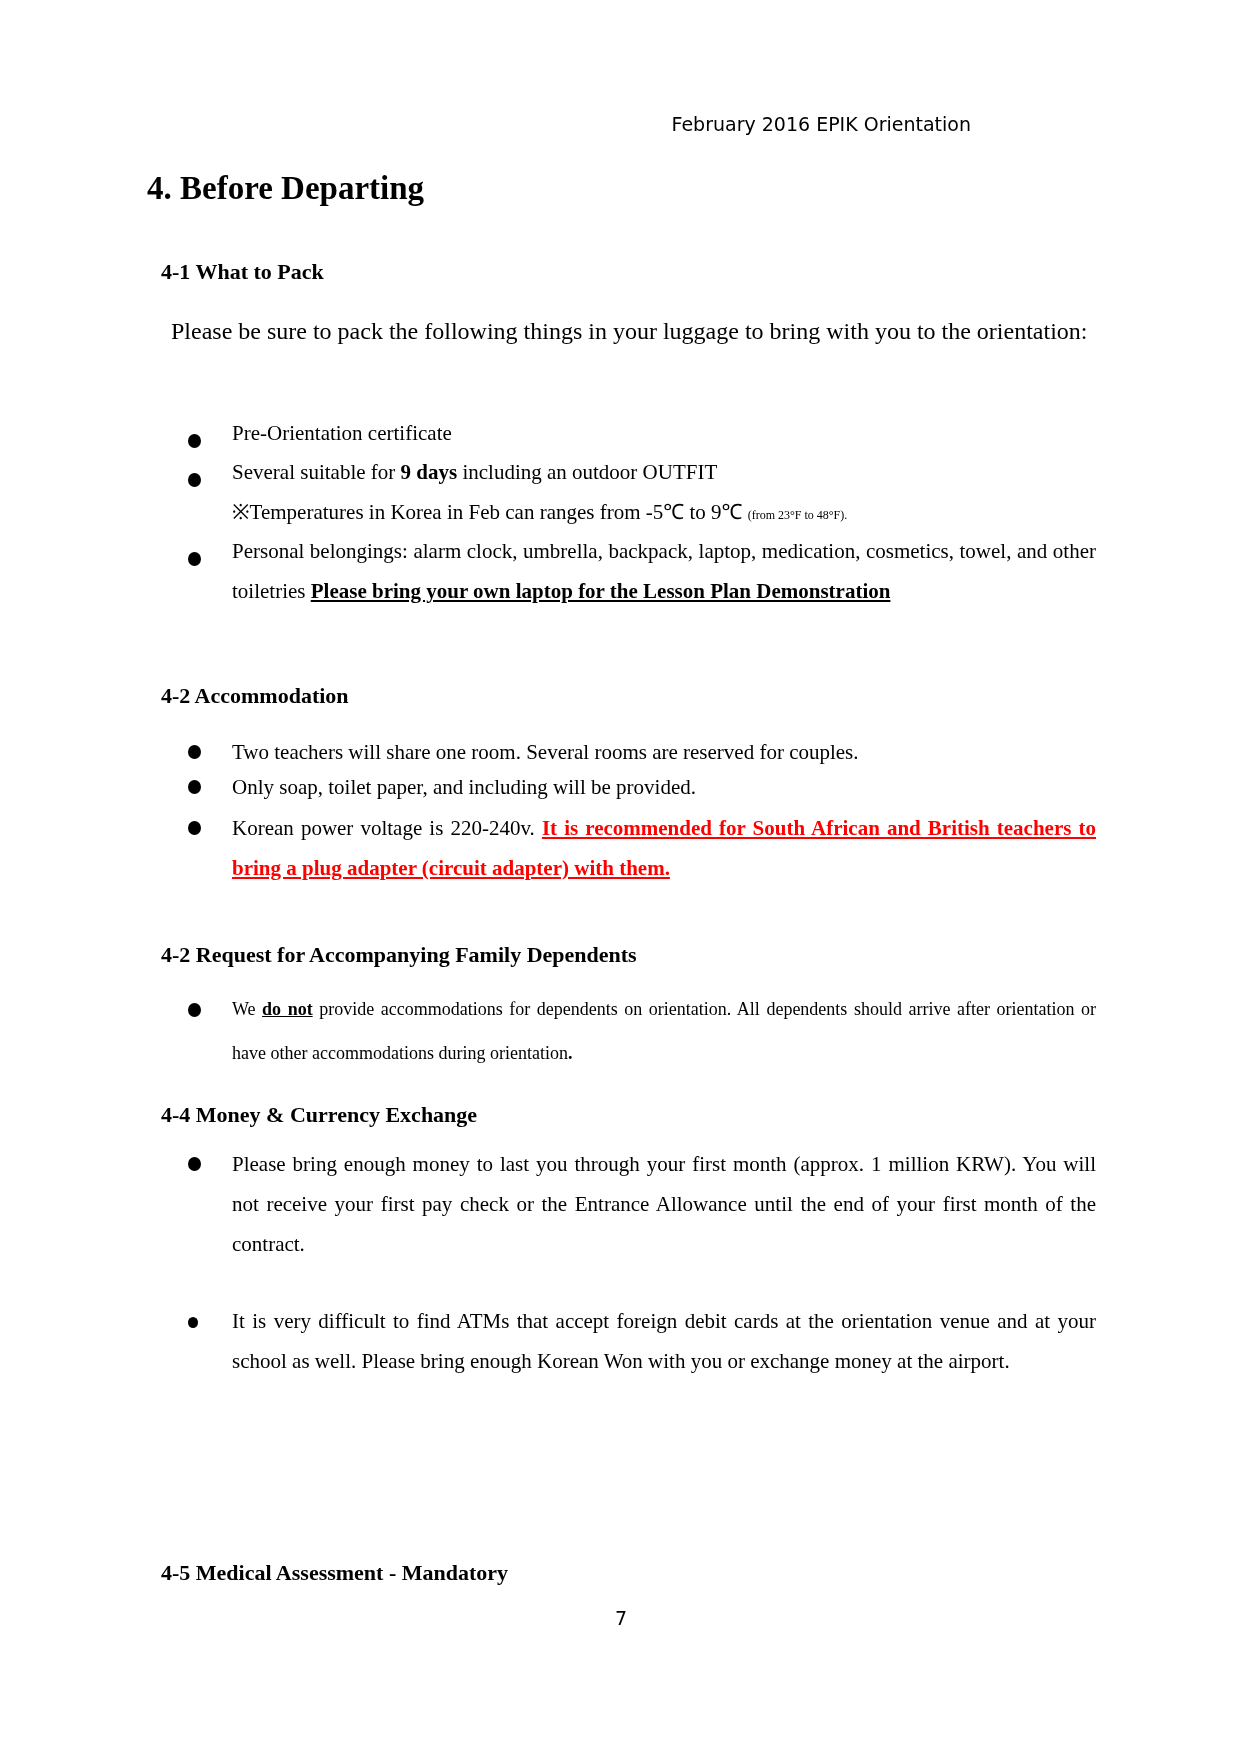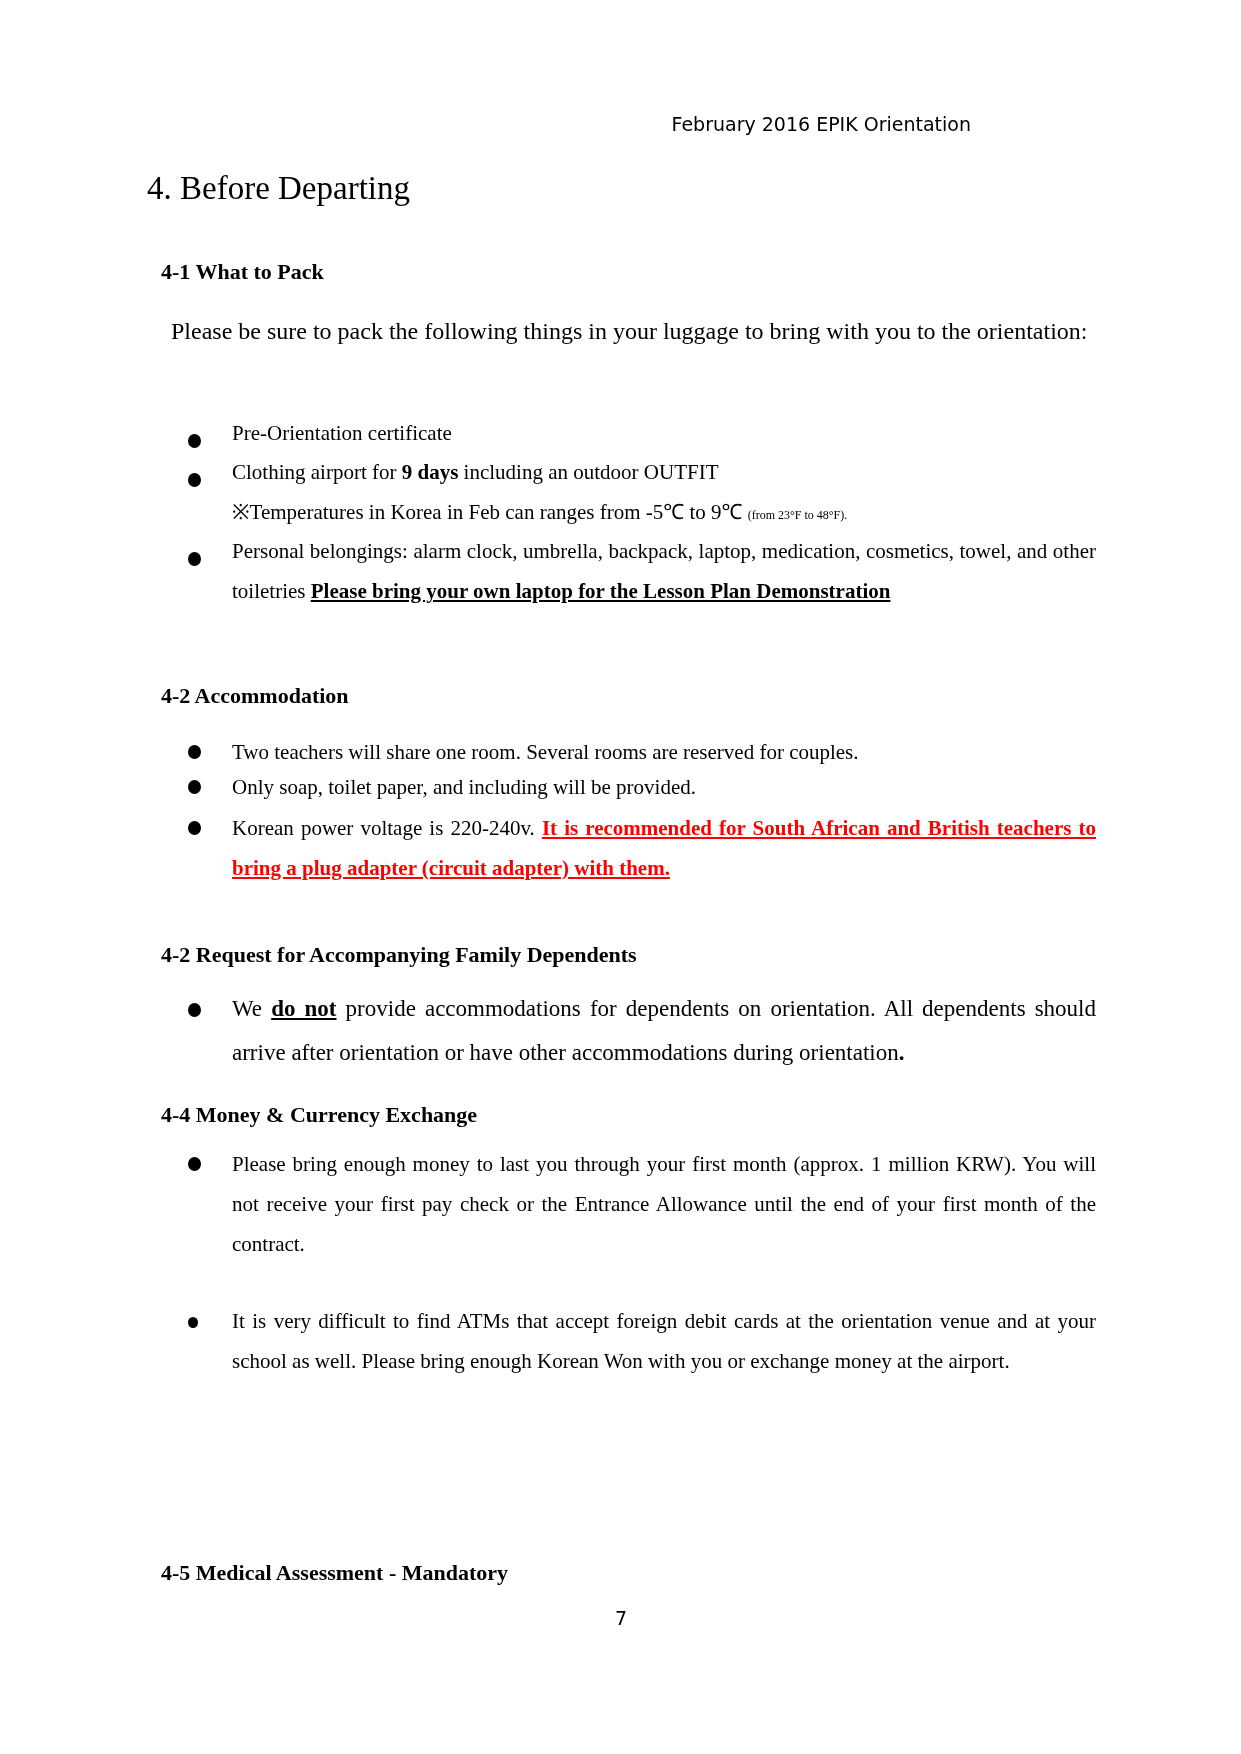--- a/index.html
+++ b/index.html
@@ -1,28 +1,28 @@
 <!DOCTYPE html>
 <html><head>
   <meta charset="utf-8">
   <style>
     html, body { margin: 0; padding: 0; background: #ffffff; }
     body { width: 1241px; height: 1754px; position: relative; overflow: hidden;
            font-family: "Liberation Serif", serif; color: #000; }
     .abs { position: absolute; }
     .header-text { font-family: "DejaVu Sans", sans-serif; font-size: 19px; right: 270px; top: 113px; color:#000; }
-    .h1 { font-size: 33px; font-weight: normal; left: 147px; top: 170px; }
+    .h1 { font-size: 33px; font-weight: bold; left: 147px; top: 170px; }
     .h2 { font-size: 22px; font-weight: bold; left: 161px; }
     .para { font-size: 24px; left: 171px; width: 925px; text-align: justify; line-height: 33px; }
     .list { left: 188px; width: 908px; }
     .li { position: absolute; left: 0; width: 908px; }
     .bullet { position: absolute; left: 0; width: 13px; height: 14px; border-radius: 50%; background:#000; }
     .bullet.small { width: 10px; height: 11px; }
     .li-text { position: absolute; left: 44px; width: 864px; font-size: 21px; line-height: 40px; text-align: justify; }
-    .li-text.big { font-size: 23px; line-height: 44px; }
+    .li-text.big { font-size: 18px; line-height: 44px; }
     .bu { font-weight: bold; text-decoration: underline; }
     .red { color: #ff0000; font-weight: bold; text-decoration: underline; }
     .small-text { font-size: 12px; }
     .page-num { font-family: "DejaVu Sans", sans-serif; font-size: 19px; left: 615px; top: 1607px; }
   </style>
 </head>
 <body>
 
 <div class="abs header-text">February 2016 EPIK Orientation</div>
 
@@ -32,21 +32,21 @@
 <div class="abs para" style="top:315px">Please be sure to pack the following things in your luggage to bring with you to the orientation:</div>
 
 <div class="abs list" style="top:425px">
   <div class="li" style="top:0">
     <span class="bullet" style="top:9px"></span>
     <span class="li-text" style="top:-12px">Pre-Orientation certificate</span>
   </div>
   <div class="li" style="top:39px">
     <span class="bullet" style="top:9px"></span>
     <div class="li-text" style="top:-12px">
-      <span>Clothing airport for </span><b>9 days</b><span> including an outdoor OUTFIT</span><br>
+      <span>Several suitable for </span><b>9 days</b><span> including an outdoor OUTFIT</span><br>
       <span>※Temperatures in Korea in Feb can ranges from -5℃ to 9℃ </span><span class="small-text">(from 23°F to 48°F).</span>
     </div>
   </div>
   <div class="li" style="top:118px">
     <span class="bullet" style="top:9px"></span>
     <div class="li-text" style="top:-12px">
       <span>Personal belongings: alarm clock, umbrella, backpack, laptop, medication, cosmetics, towel, and other toiletries   </span><span class="bu">Please bring your own laptop for the Lesson Plan Demonstration</span>
     </div>
   </div>
 </div>

